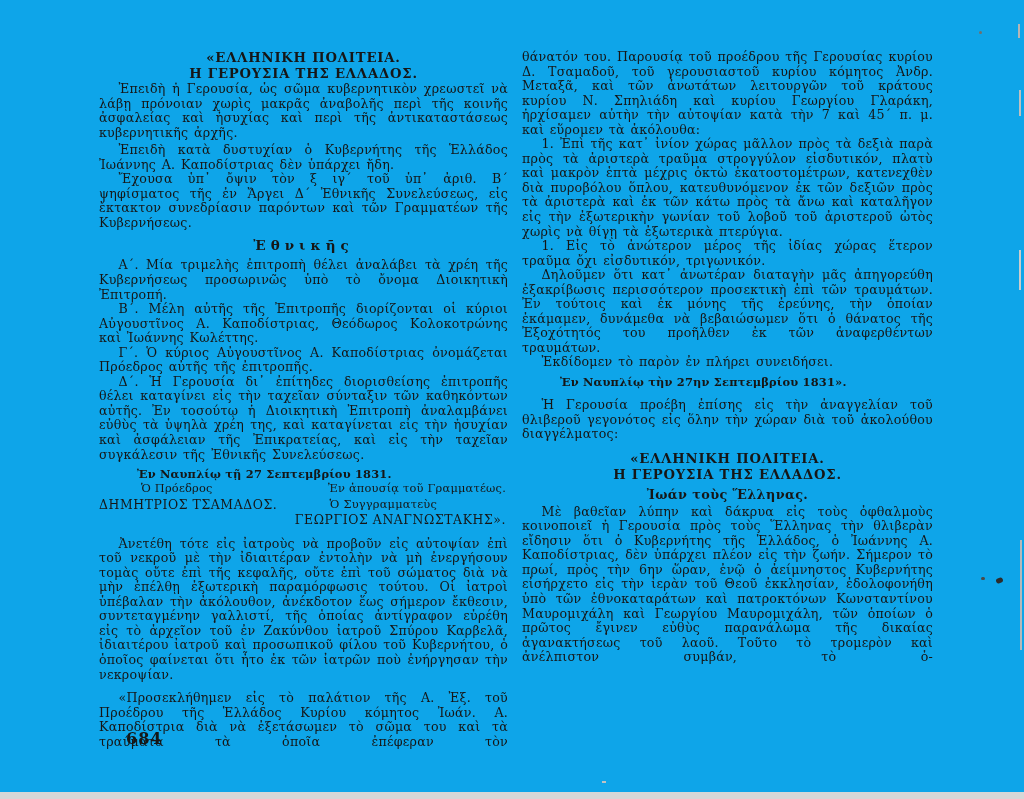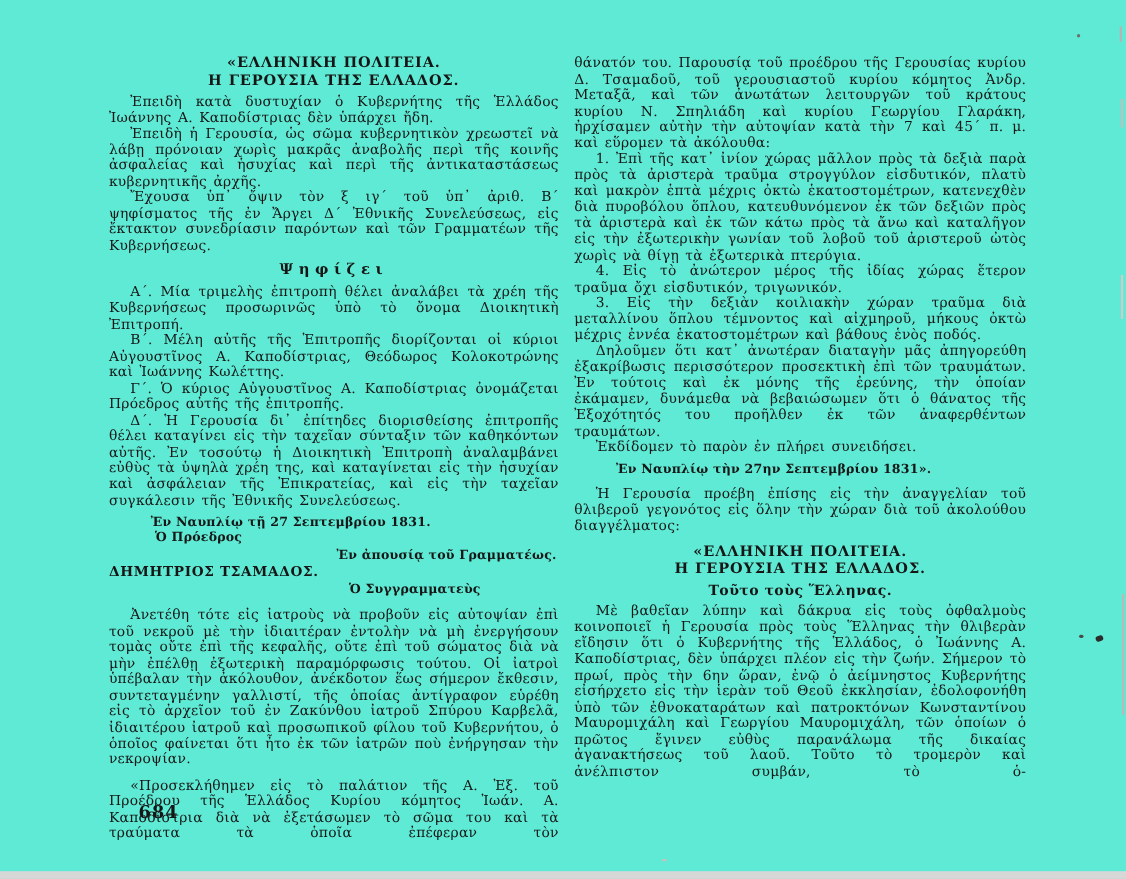--- a/index.html
+++ b/index.html
@@ -4,21 +4,21 @@
 <style>
   html, body {
     margin: 0;
     padding: 0;
     background: #ffffff;
   }
   #page {
     position: relative;
     width: 1024px;
     height: 799px;
-    background: #5eead4;
+    background: #0ea5e9;
     overflow: hidden;
     font-family: "DejaVu Serif", "Liberation Serif", serif;
     color: #161616;
   }
   .column {
     position: absolute;
     top: 50px;
   }
   #col-left  { left: 99px;  width: 409px; }
   #col-right { left: 522px; width: 411px; }
@@ -64,24 +64,23 @@
 
   .dateline {
     font-size: 11.4px;
     font-weight: bold;
     margin: 5px 0 0 38px;
     letter-spacing: 0.2px;
   }
   .sig-row {
     display: flex;
     font-size: 11.4px;
-    font-weight: bold;
+    font-weight: normal;
     line-height: 15.5px;
     letter-spacing: 0.2px;
-    flex-direction: column;
   }
   .sig-row .cell-a { margin-left: 42px; }
   .sig-row .cell-b { margin-left: auto; margin-right: 2px; }
   .sig-row.names .cell-a { margin-left: 0; font-size: 12.4px; letter-spacing: 0.6px; }
   .sig-row.names .cell-b { margin-right: 71px; }
   .sig-row.last { justify-content: flex-end; }
   .sig-row.last .cell-b { margin-right: 2px; font-size: 12.4px; letter-spacing: 0.6px; }
 
   #page-number {
     position: absolute;
@@ -112,60 +111,62 @@
 </style>
 </head>
 <body>
 
 <div id="page">
 
   <div class="column" id="col-left">
     <div class="doc-heading">«ΕΛΛΗΝΙΚΗ ΠΟΛΙΤΕΙΑ.</div>
     <div class="doc-heading">Η ΓΕΡΟΥΣΙΑ ΤΗΣ ΕΛΛΑΔΟΣ.</div>
 
+    <p class="body">Ἐπειδὴ ἡ Γερουσία, ὡς σῶμα κυβερνητικὸν χρεωστεῖ νὰ λάβῃ πρόνοιαν χωρὶς μακρᾶς ἀναβολῆς περὶ τῆς κοινῆς ἀσφαλείας καὶ ἡσυχίας καὶ περὶ τῆς ἀντικαταστάσεως κυβερνητικῆς ἀρχῆς.</p>
     <p class="body gap-top-sm">Ἐπειδὴ κατὰ δυστυχίαν ὁ Κυβερνήτης τῆς Ἑλλάδος Ἰωάννης Α. Καποδίστριας δὲν ὑπάρχει ἤδη.</p>
-    <p class="body">Ἐπειδὴ ἡ Γερουσία, ὡς σῶμα κυβερνητικὸν χρεωστεῖ νὰ λάβῃ πρόνοιαν χωρὶς μακρᾶς ἀναβολῆς περὶ τῆς κοινῆς ἀσφαλείας καὶ ἡσυχίας καὶ περὶ τῆς ἀντικαταστάσεως κυβερνητικῆς ἀρχῆς.</p>
     <p class="body">Ἔχουσα ὑπ᾽ ὄψιν τὸν ξ ιγ´ τοῦ ὑπ᾽ ἀριθ. Β´ ψηφίσματος τῆς ἐν Ἄργει Δ´ Ἐθνικῆς Συνελεύσεως, εἰς ἔκτακτον συνεδρίασιν παρόντων καὶ τῶν Γραμματέων τῆς Κυβερνήσεως.</p>
 
-    <div class="vote-heading">Ψηφίζει</div>
+    <div class="vote-heading">Ἐθνικῆς</div>
 
     <p class="body">Α´. Μία τριμελὴς ἐπιτροπὴ θέλει ἀναλάβει τὰ χρέη τῆς Κυβερνήσεως προσωρινῶς ὑπὸ τὸ ὄνομα Διοικητικὴ Ἐπιτροπή.</p>
     <p class="body">Β´. Μέλη αὐτῆς τῆς Ἐπιτροπῆς διορίζονται οἱ κύριοι Αὐγουστῖνος Α. Καποδίστριας, Θεόδωρος Κολοκοτρώνης καὶ Ἰωάννης Κωλέττης.</p>
     <p class="body">Γ´. Ὁ κύριος Αὐγουστῖνος Α. Καποδίστριας ὀνομάζεται Πρόεδρος αὐτῆς τῆς ἐπιτροπῆς.</p>
     <p class="body">Δ´. Ἡ Γερουσία δι᾽ ἐπίτηδες διορισθείσης ἐπιτροπῆς θέλει καταγίνει εἰς τὴν ταχεῖαν σύνταξιν τῶν καθηκόντων αὐτῆς. Ἐν τοσούτῳ ἡ Διοικητικὴ Ἐπιτροπὴ ἀναλαμβάνει εὐθὺς τὰ ὑψηλὰ χρέη της, καὶ καταγίνεται εἰς τὴν ἡσυχίαν καὶ ἀσφάλειαν τῆς Ἐπικρατείας, καὶ εἰς τὴν ταχεῖαν συγκάλεσιν τῆς Ἐθνικῆς Συνελεύσεως.</p>
 
     <div class="dateline">Ἐν Ναυπλίῳ τῇ 27 Σεπτεμβρίου 1831.</div>
     <div class="sig-row">
       <span class="cell-a">Ὁ Πρόεδρος</span>
       <span class="cell-b">Ἐν ἀπουσίᾳ τοῦ Γραμματέως.</span>
     </div>
     <div class="sig-row names">
       <span class="cell-a">ΔΗΜΗΤΡΙΟΣ ΤΣΑΜΑΔΟΣ.</span>
       <span class="cell-b">Ὁ Συγγραμματεὺς</span>
     </div>
+    <div class="sig-row last">
+      <span class="cell-b">ΓΕΩΡΓΙΟΣ ΑΝΑΓΝΩΣΤΑΚΗΣ».</span>
+    </div>
 
     <p class="body gap-top">Ἀνετέθη τότε εἰς ἰατροὺς νὰ προβοῦν εἰς αὐτοψίαν ἐπὶ τοῦ νεκροῦ μὲ τὴν ἰδιαιτέραν ἐντολὴν νὰ μὴ ἐνεργήσουν τομὰς οὔτε ἐπὶ τῆς κεφαλῆς, οὔτε ἐπὶ τοῦ σώματος διὰ νὰ μὴν ἐπέλθῃ ἐξωτερικὴ παραμόρφωσις τούτου. Οἱ ἰατροὶ ὑπέβαλαν τὴν ἀκόλουθον, ἀνέκδοτον ἕως σήμερον ἔκθεσιν, συντεταγμένην γαλλιστί, τῆς ὁποίας ἀντίγραφον εὑρέθη εἰς τὸ ἀρχεῖον τοῦ ἐν Ζακύνθου ἰατροῦ Σπύρου Καρβελᾶ, ἰδιαιτέρου ἰατροῦ καὶ προσωπικοῦ φίλου τοῦ Κυβερνήτου, ὁ ὁποῖος φαίνεται ὅτι ἦτο ἐκ τῶν ἰατρῶν ποὺ ἐνήργησαν τὴν νεκροψίαν.</p>
     <p class="body gap-top cont">«Προσεκλήθημεν εἰς τὸ παλάτιον τῆς Α. Ἐξ. τοῦ Προέδρου τῆς Ἑλλάδος Κυρίου κόμητος Ἰωάν. Α. Καποδίστρια διὰ νὰ ἐξετάσωμεν τὸ σῶμα του καὶ τὰ τραύματα τὰ ὁποῖα ἐπέφεραν τὸν</p>
   </div>
 
   <div class="column" id="col-right">
     <p class="body no-indent">θάνατόν του. Παρουσίᾳ τοῦ προέδρου τῆς Γερουσίας κυρίου Δ. Τσαμαδοῦ, τοῦ γερουσιαστοῦ κυρίου κόμητος Ἀνδρ. Μεταξᾶ, καὶ τῶν ἀνωτάτων λειτουργῶν τοῦ κράτους κυρίου Ν. Σπηλιάδη καὶ κυρίου Γεωργίου Γλαράκη, ἠρχίσαμεν αὐτὴν τὴν αὐτοψίαν κατὰ τὴν 7 καὶ 45´ π. μ. καὶ εὕρομεν τὰ ἀκόλουθα:</p>
     <p class="body">1. Ἐπὶ τῆς κατ᾽ ἰνίον χώρας μᾶλλον πρὸς τὰ δεξιὰ παρὰ πρὸς τὰ ἀριστερὰ τραῦμα στρογγύλον εἰσδυτικόν, πλατὺ καὶ μακρὸν ἑπτὰ μέχρις ὀκτὼ ἑκατοστομέτρων, κατενεχθὲν διὰ πυροβόλου ὅπλου, κατευθυνόμενον ἐκ τῶν δεξιῶν πρὸς τὰ ἀριστερὰ καὶ ἐκ τῶν κάτω πρὸς τὰ ἄνω καὶ καταλῆγον εἰς τὴν ἐξωτερικὴν γωνίαν τοῦ λοβοῦ τοῦ ἀριστεροῦ ὠτὸς χωρὶς νὰ θίγῃ τὰ ἐξωτερικὰ πτερύγια.</p>
-    <p class="body">4. Εἰς τὸ ἀνώτερον μέρος τῆς ἰδίας χώρας ἕτερον τραῦμα ὄχι εἰσδυτικόν, τριγωνικόν.</p>
-    <p class="body">3. Εἰς τὴν δεξιὰν κοιλιακὴν χώραν τραῦμα διὰ μεταλλίνου ὅπλου τέμνοντος καὶ αἰχμηροῦ, μήκους ὀκτὼ μέχρις ἐννέα ἑκατοστομέτρων καὶ βάθους ἑνὸς ποδός.</p>
+    <p class="body">1. Εἰς τὸ ἀνώτερον μέρος τῆς ἰδίας χώρας ἕτερον τραῦμα ὄχι εἰσδυτικόν, τριγωνικόν.</p>
     <p class="body">Δηλοῦμεν ὅτι κατ᾽ ἀνωτέραν διαταγὴν μᾶς ἀπηγορεύθη ἐξακρίβωσις περισσότερον προσεκτικὴ ἐπὶ τῶν τραυμάτων. Ἐν τούτοις καὶ ἐκ μόνης τῆς ἐρεύνης, τὴν ὁποίαν ἐκάμαμεν, δυνάμεθα νὰ βεβαιώσωμεν ὅτι ὁ θάνατος τῆς Ἐξοχότητός του προῆλθεν ἐκ τῶν ἀναφερθέντων τραυμάτων.</p>
     <p class="body">Ἐκδίδομεν τὸ παρὸν ἐν πλήρει συνειδήσει.</p>
 
     <div class="dateline">Ἐν Ναυπλίῳ τὴν 27ην Σεπτεμβρίου 1831».</div>
 
     <p class="body gap-top">Ἡ Γερουσία προέβη ἐπίσης εἰς τὴν ἀναγγελίαν τοῦ θλιβεροῦ γεγονότος εἰς ὅλην τὴν χώραν διὰ τοῦ ἀκολούθου διαγγέλματος:</p>
 
     <div class="doc-heading" style="margin-top:9px;">«ΕΛΛΗΝΙΚΗ ΠΟΛΙΤΕΙΑ.</div>
     <div class="doc-heading">Η ΓΕΡΟΥΣΙΑ ΤΗΣ ΕΛΛΑΔΟΣ.</div>
-    <div class="sub-heading">Τοῦτο τοὺς Ἕλληνας.</div>
+    <div class="sub-heading">Ἰωάν τοὺς Ἕλληνας.</div>
 
     <p class="body cont">Μὲ βαθεῖαν λύπην καὶ δάκρυα εἰς τοὺς ὀφθαλμοὺς κοινοποιεῖ ἡ Γερουσία πρὸς τοὺς Ἕλληνας τὴν θλιβερὰν εἴδησιν ὅτι ὁ Κυβερνήτης τῆς Ἑλλάδος, ὁ Ἰωάννης Α. Καποδίστριας, δὲν ὑπάρχει πλέον εἰς τὴν ζωήν. Σήμερον τὸ πρωί, πρὸς τὴν 6ην ὥραν, ἐνῷ ὁ ἀείμνηστος Κυβερνήτης εἰσήρχετο εἰς τὴν ἱερὰν τοῦ Θεοῦ ἐκκλησίαν, ἐδολοφονήθη ὑπὸ τῶν ἐθνοκαταράτων καὶ πατροκτόνων Κωνσταντίνου Μαυρομιχάλη καὶ Γεωργίου Μαυρομιχάλη, τῶν ὁποίων ὁ πρῶτος ἔγινεν εὐθὺς παρανάλωμα τῆς δικαίας ἀγανακτήσεως τοῦ λαοῦ. Τοῦτο τὸ τρομερὸν καὶ ἀνέλπιστον συμβάν, τὸ ὁ-</p>
   </div>
 
   <div id="page-number">684</div>
 
   <div id="scan-bottom-band"></div>
   <div class="artifact" id="edge-mark-1"></div>
   <div class="artifact" id="edge-mark-2"></div>
   <div class="artifact" id="edge-mark-3"></div>

